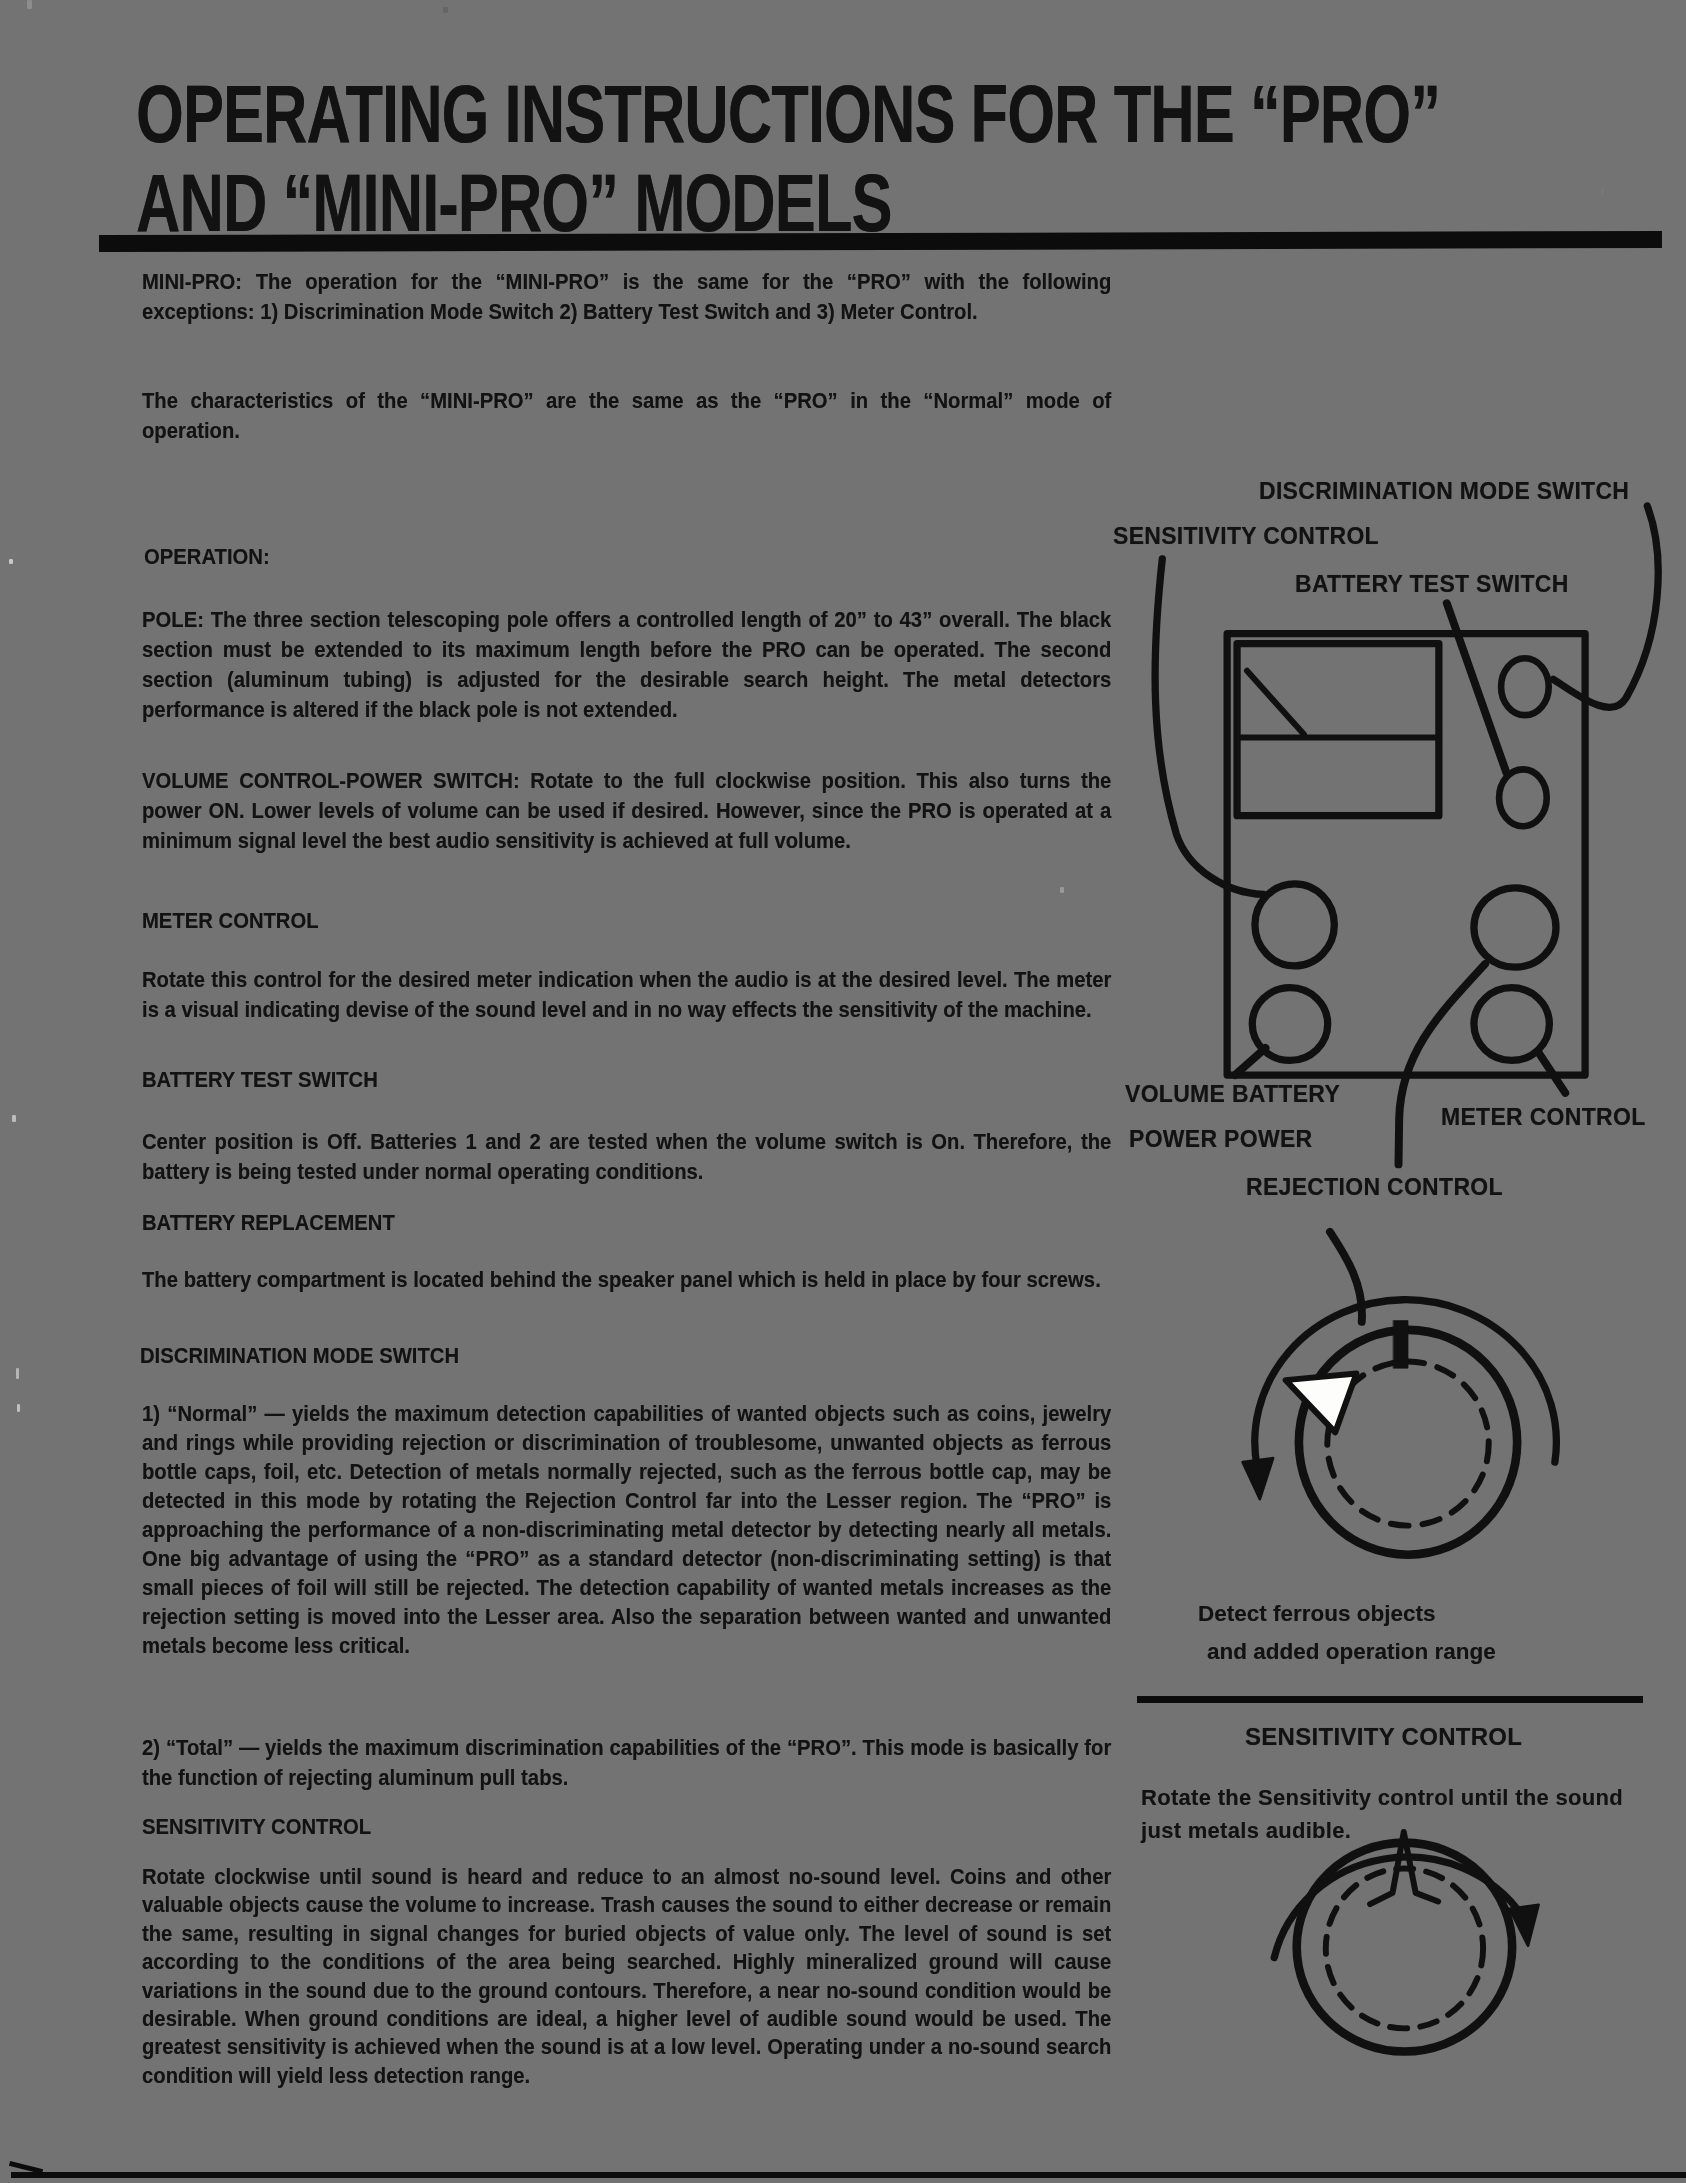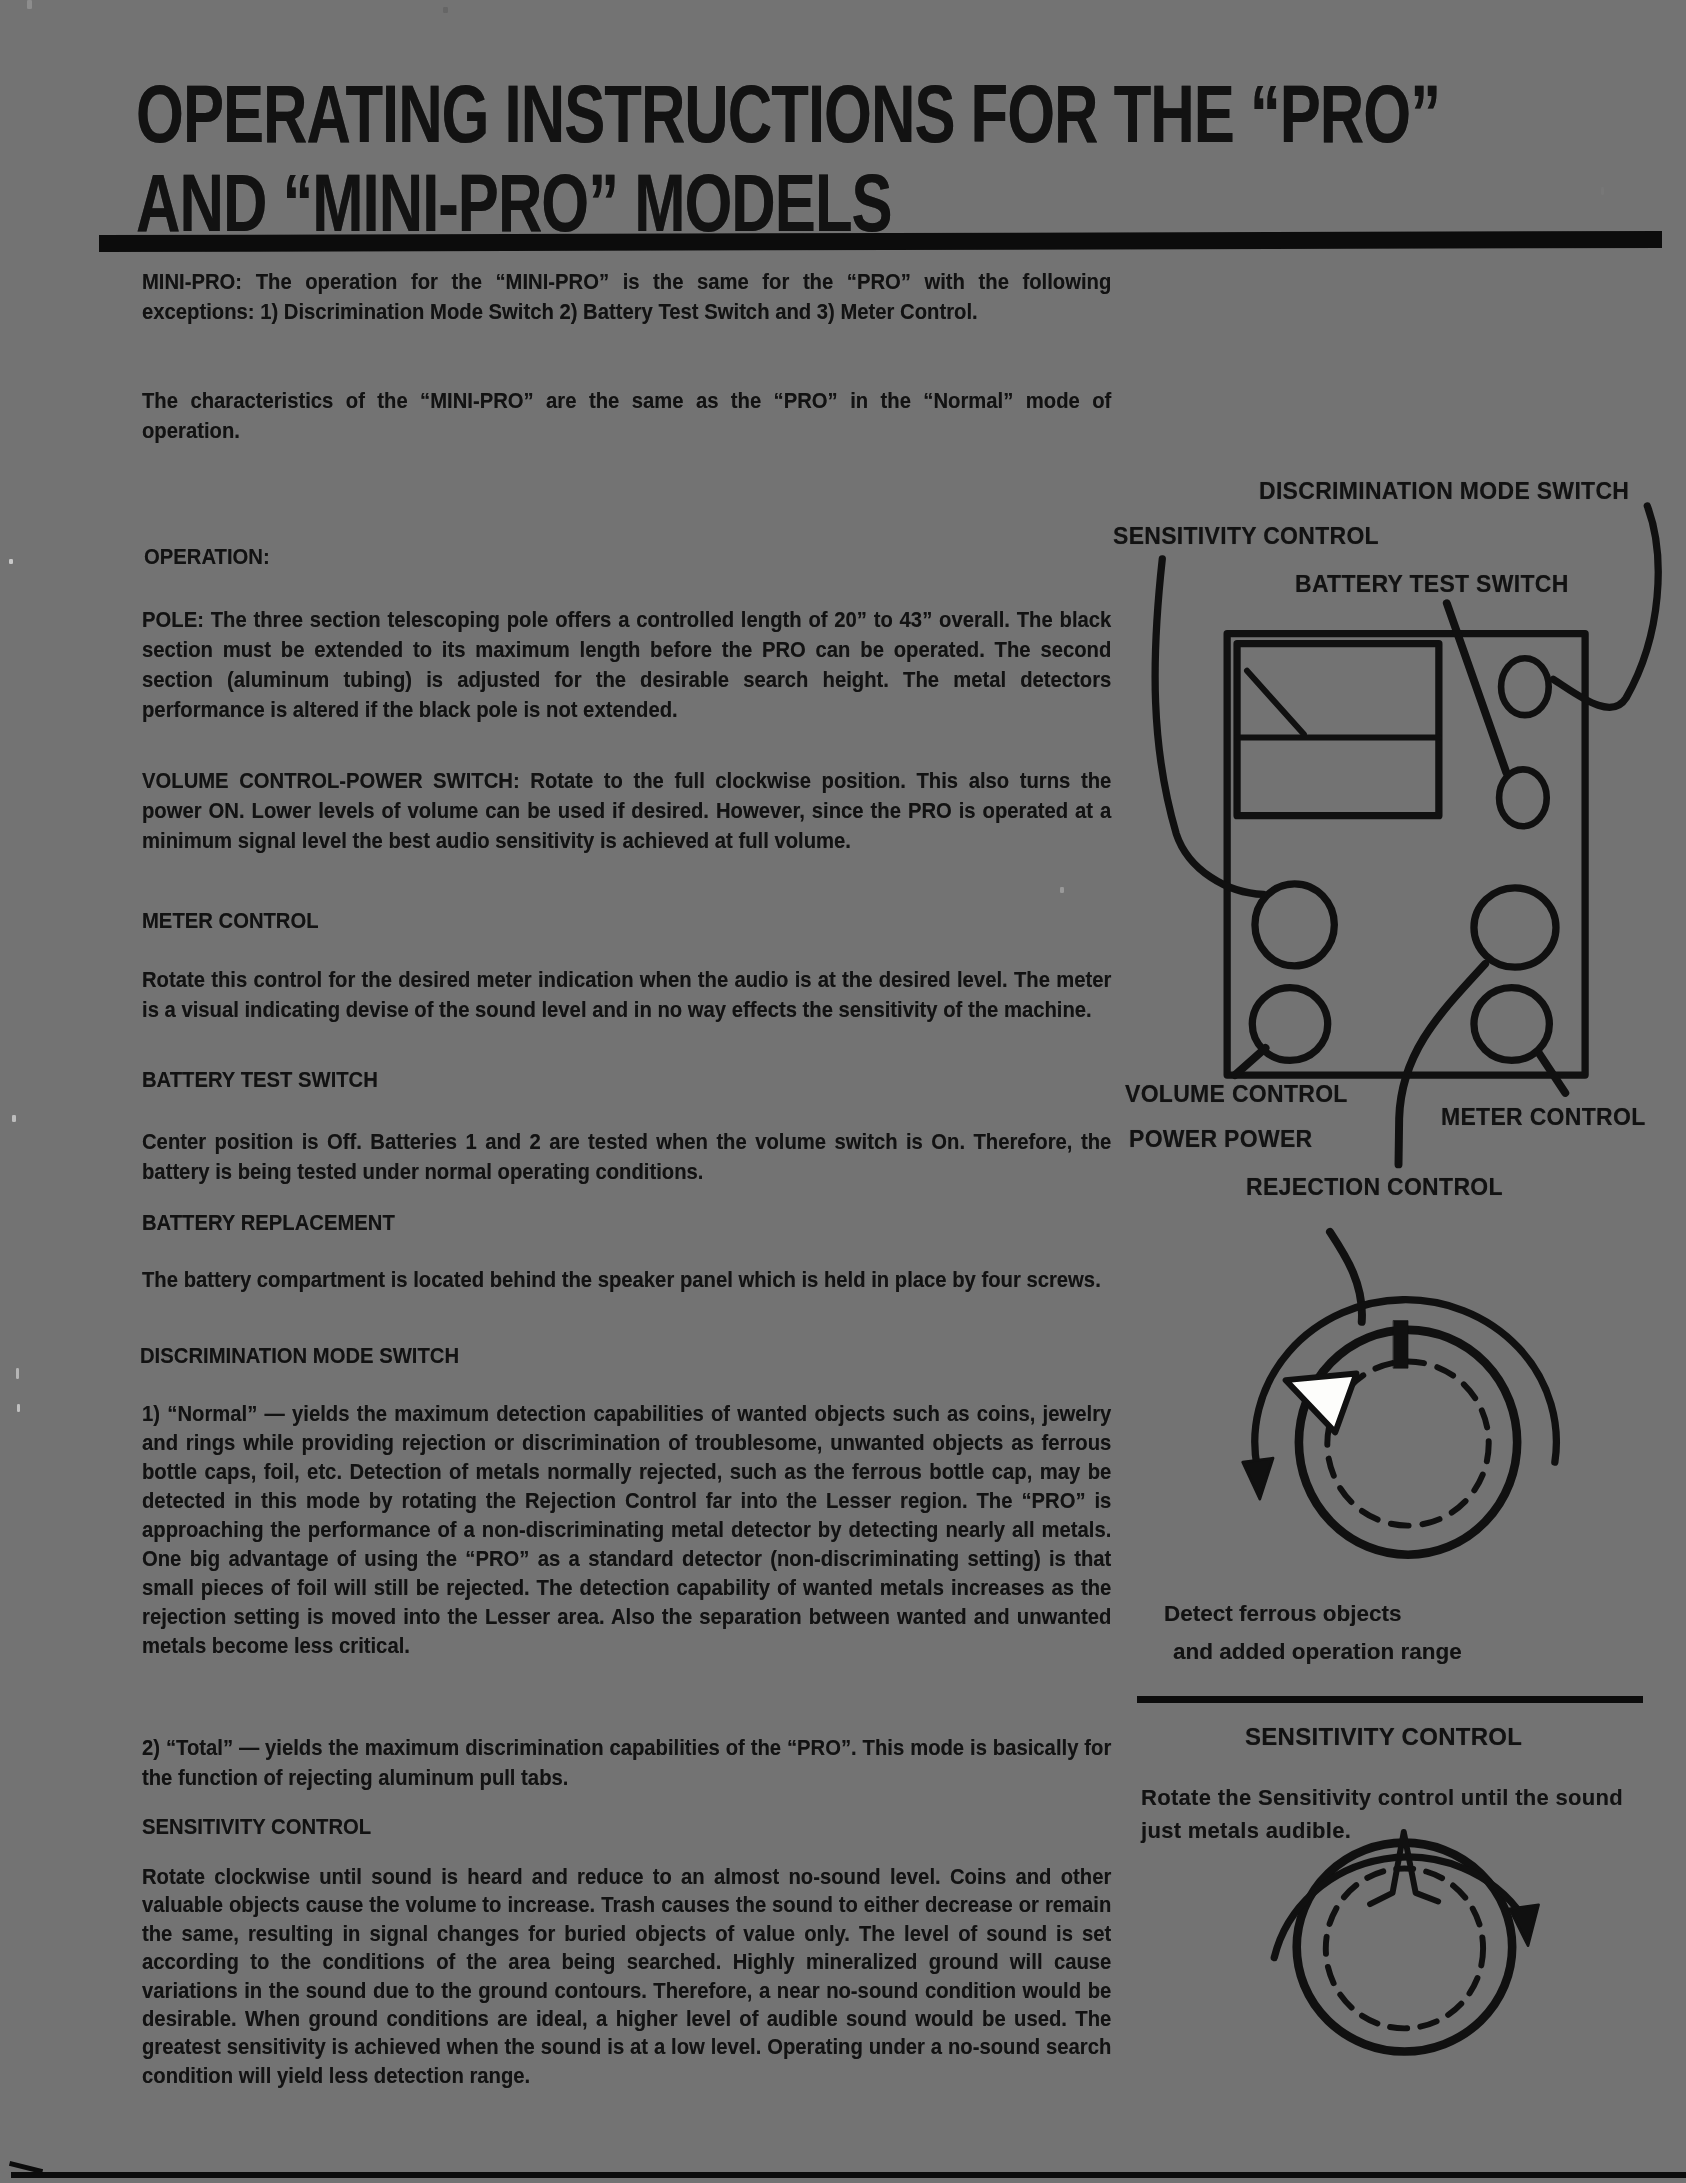--- a/index.html
+++ b/index.html
@@ -13,21 +13,21 @@
   .bar{background:#0c0c0c;}
   .p{font-size:22.5px;font-weight:700;line-height:30px;width:1077px;
      transform:scaleX(0.9);transform-origin:0 0;text-align:justify;
      text-shadow:0 0 0.7px rgba(0,0,0,.35);}
   .tight{line-height:29px;}
   .tighter{line-height:28.4px;}
   .h{font-size:22.5px;font-weight:700;white-space:nowrap;transform:scaleX(0.9);
      transform-origin:0 0;text-shadow:0 0 0.7px rgba(0,0,0,.35);}
   .lbl{font-size:23px;font-weight:700;white-space:nowrap;letter-spacing:0.3px;
      text-shadow:0 0 0.7px rgba(0,0,0,.4);}
-  .cap{font-size:22.5px;font-weight:700;white-space:nowrap;text-shadow:0 0 0.3px rgba(0,0,0,.3);}
+  .cap{font-size:22.5px;font-weight:700;white-space:nowrap;text-shadow:0 0 0.3px rgba(0,0,0,.3);margin-left:34px;}
   .scline{font-size:22px;font-weight:700;white-space:nowrap;letter-spacing:0.3px;
      text-shadow:0 0 0.3px rgba(0,0,0,.3);}
   .speck{position:absolute;border-radius:1.3px;}
   svg{position:absolute;overflow:visible;}
   svg path, svg ellipse, svg rect, svg line{stroke:#101010;}
 </style>
 </head>
 <body>
 
 <div id="page">
@@ -58,21 +58,21 @@
   <div class="abs p" style="left:142px;top:1265px;">The battery compartment is located behind the speaker panel which is held in place by four screws.</div>
   <div class="abs h" style="left:140px;top:1343px;">DISCRIMINATION MODE SWITCH</div>
   <div class="abs p tight" style="left:142px;top:1399px;">1) “Normal” — yields the maximum detection capabilities of wanted objects such as coins, jewelry and rings while providing rejection or discrimination of troublesome, unwanted objects as ferrous bottle caps, foil, etc. Detection of metals normally rejected, such as the ferrous bottle cap, may be detected in this mode by rotating the Rejection Control far into the Lesser region. The “PRO” is approaching the performance of a non-discriminating metal detector by detecting nearly all metals. One big advantage of using the “PRO” as a standard detector (non-discriminating setting) is that small pieces of foil will still be rejected. The detection capability of wanted metals increases as the rejection setting is moved into the Lesser area. Also the separation between wanted and unwanted metals become less critical.</div>
   <div class="abs p" style="left:142px;top:1733px;">2) “Total” — yields the maximum discrimination capabilities of the “PRO”. This mode is basically for the function of rejecting aluminum pull tabs.</div>
   <div class="abs h" style="left:142px;top:1814px;">SENSITIVITY CONTROL</div>
   <div class="abs p tighter" style="left:142px;top:1863px;">Rotate clockwise until sound is heard and reduce to an almost no-sound level. Coins and other valuable objects cause the volume to increase. Trash causes the sound to either decrease or remain the same, resulting in signal changes for buried objects of value only. The level of sound is set according to the conditions of the area being searched. Highly mineralized ground will cause variations in the sound due to the ground contours. Therefore, a near no-sound condition would be desirable. When ground conditions are ideal, a higher level of audible sound would be used. The greatest sensitivity is achieved when the sound is at a low level. Operating under a no-sound search condition will yield less detection range.</div>
 
   <div class="abs lbl" style="left:1259px;top:478px;">DISCRIMINATION MODE SWITCH</div>
   <div class="abs lbl" style="left:1113px;top:523px;">SENSITIVITY CONTROL</div>
   <div class="abs lbl" style="left:1295px;top:571px;">BATTERY TEST SWITCH</div>
-  <div class="abs lbl" style="left:1125px;top:1081px;">VOLUME CONTROL</div>
+  <div class="abs lbl" style="left:1125px;top:1081px;">VOLUME BATTERY</div>
   <div class="abs lbl" style="left:1129px;top:1126px;">POWER POWER</div>
   <div class="abs lbl" style="left:1441px;top:1104px;">METER CONTROL</div>
   <div class="abs lbl" style="left:1246px;top:1174px;text-align:right;">REJECTION CONTROL</div>
 
   <svg style="left:893px;top:463px;" width="794" height="794" viewBox="0 0 1200 1200" fill="none" stroke-linecap="round" stroke-linejoin="round">
     <rect x="505" y="258" width="541" height="667" stroke-width="11"></rect>
     <rect x="520" y="273" width="305" height="260" stroke-width="11"></rect>
     <path d="M 535 314 L 621 410" stroke-width="9"></path>
     <path d="M 520 415 L 825 415" stroke-width="9"></path>
     <ellipse cx="955" cy="338" rx="36" ry="43" stroke-width="10"></ellipse>

